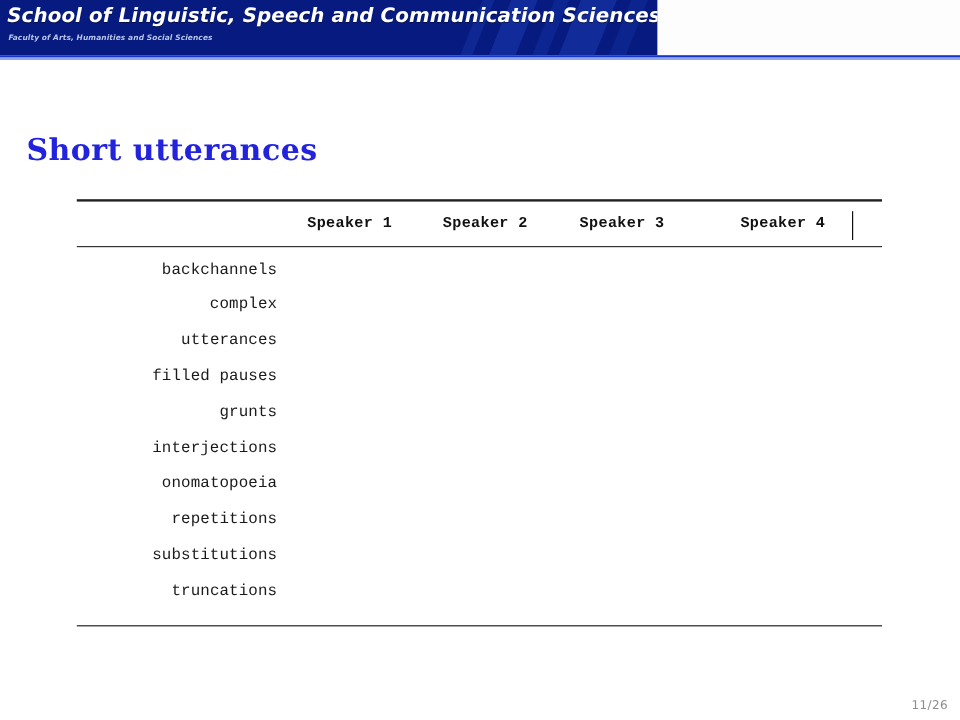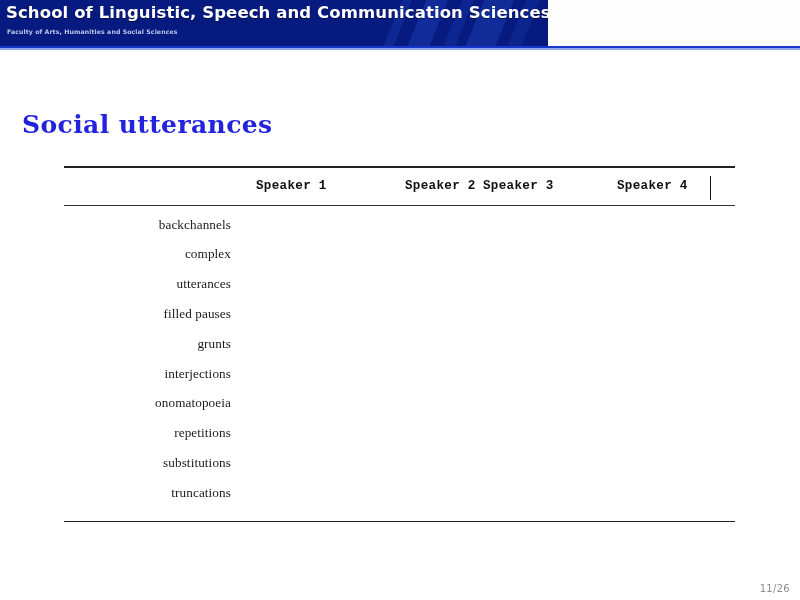--- a/index.html
+++ b/index.html
@@ -14,20 +14,21 @@
     overflow: hidden;
     font-family: "DejaVu Sans", sans-serif;
   }
 
   
   #banner {
     position: absolute;
     left: 0; top: 0;
     width: 800px;
     height: 46px;
+    font-style: italic;
   }
   #banner-blue {
     position: absolute;
     left: 0; top: 0;
     width: 548px;
     height: 46px;
     background: #061a80;
     overflow: hidden;
   }
   .swoosh {
@@ -120,21 +121,21 @@
     position: absolute;
     top: 11px;
     font-family: Liberation Mono, monospace;
     font-weight: bold;
     font-size: 12.6px;
     color: #111;
     white-space: nowrap;
     letter-spacing: .3px;
   }
   .th.c1 { left: 192px; }
-  .th.c2 { left: 305px; margin-left: 36px; }
+  .th.c2 { left: 305px; }
   .th.c3 { left: 419px; }
   .th.c4 { left: 553px; }
   #header-divider {
     position: absolute;
     left: 646px;
     top: 8px;
     width: 1.4px;
     height: 24px;
     background: #111;
   }
@@ -147,21 +148,21 @@
   .trow {
     position: relative;
     height: 29.8px;
   }
   .rl {
     position: absolute;
     left: 0;
     top: 3px;
     width: 167px;
     text-align: right;
-    font-family: Liberation Serif, serif;
+    font-family: Liberation Mono, monospace;
     font-size: 13.2px;
     color: #1a1a1a;
     white-space: nowrap;
     letter-spacing: .1px;
   }
 
   
   #page-number {
     position: absolute;
     right: 10px;
@@ -197,21 +198,21 @@
 
     
 
     
   </div>
 
   <div id="banner-rule-a"></div>
   <div id="banner-rule-b"></div>
 </div>
 
-<div id="slide-title">Social utterances</div>
+<div id="slide-title">Short utterances</div>
 
 <div id="table-wrap">
 
   <div class="rule-thick"></div>
 
   <div id="header-row">
     <div class="th c1">Speaker 1</div>
     <div class="th c2">Speaker 2</div>
     <div class="th c3">Speaker 3</div>
     <div class="th c4">Speaker 4</div>

